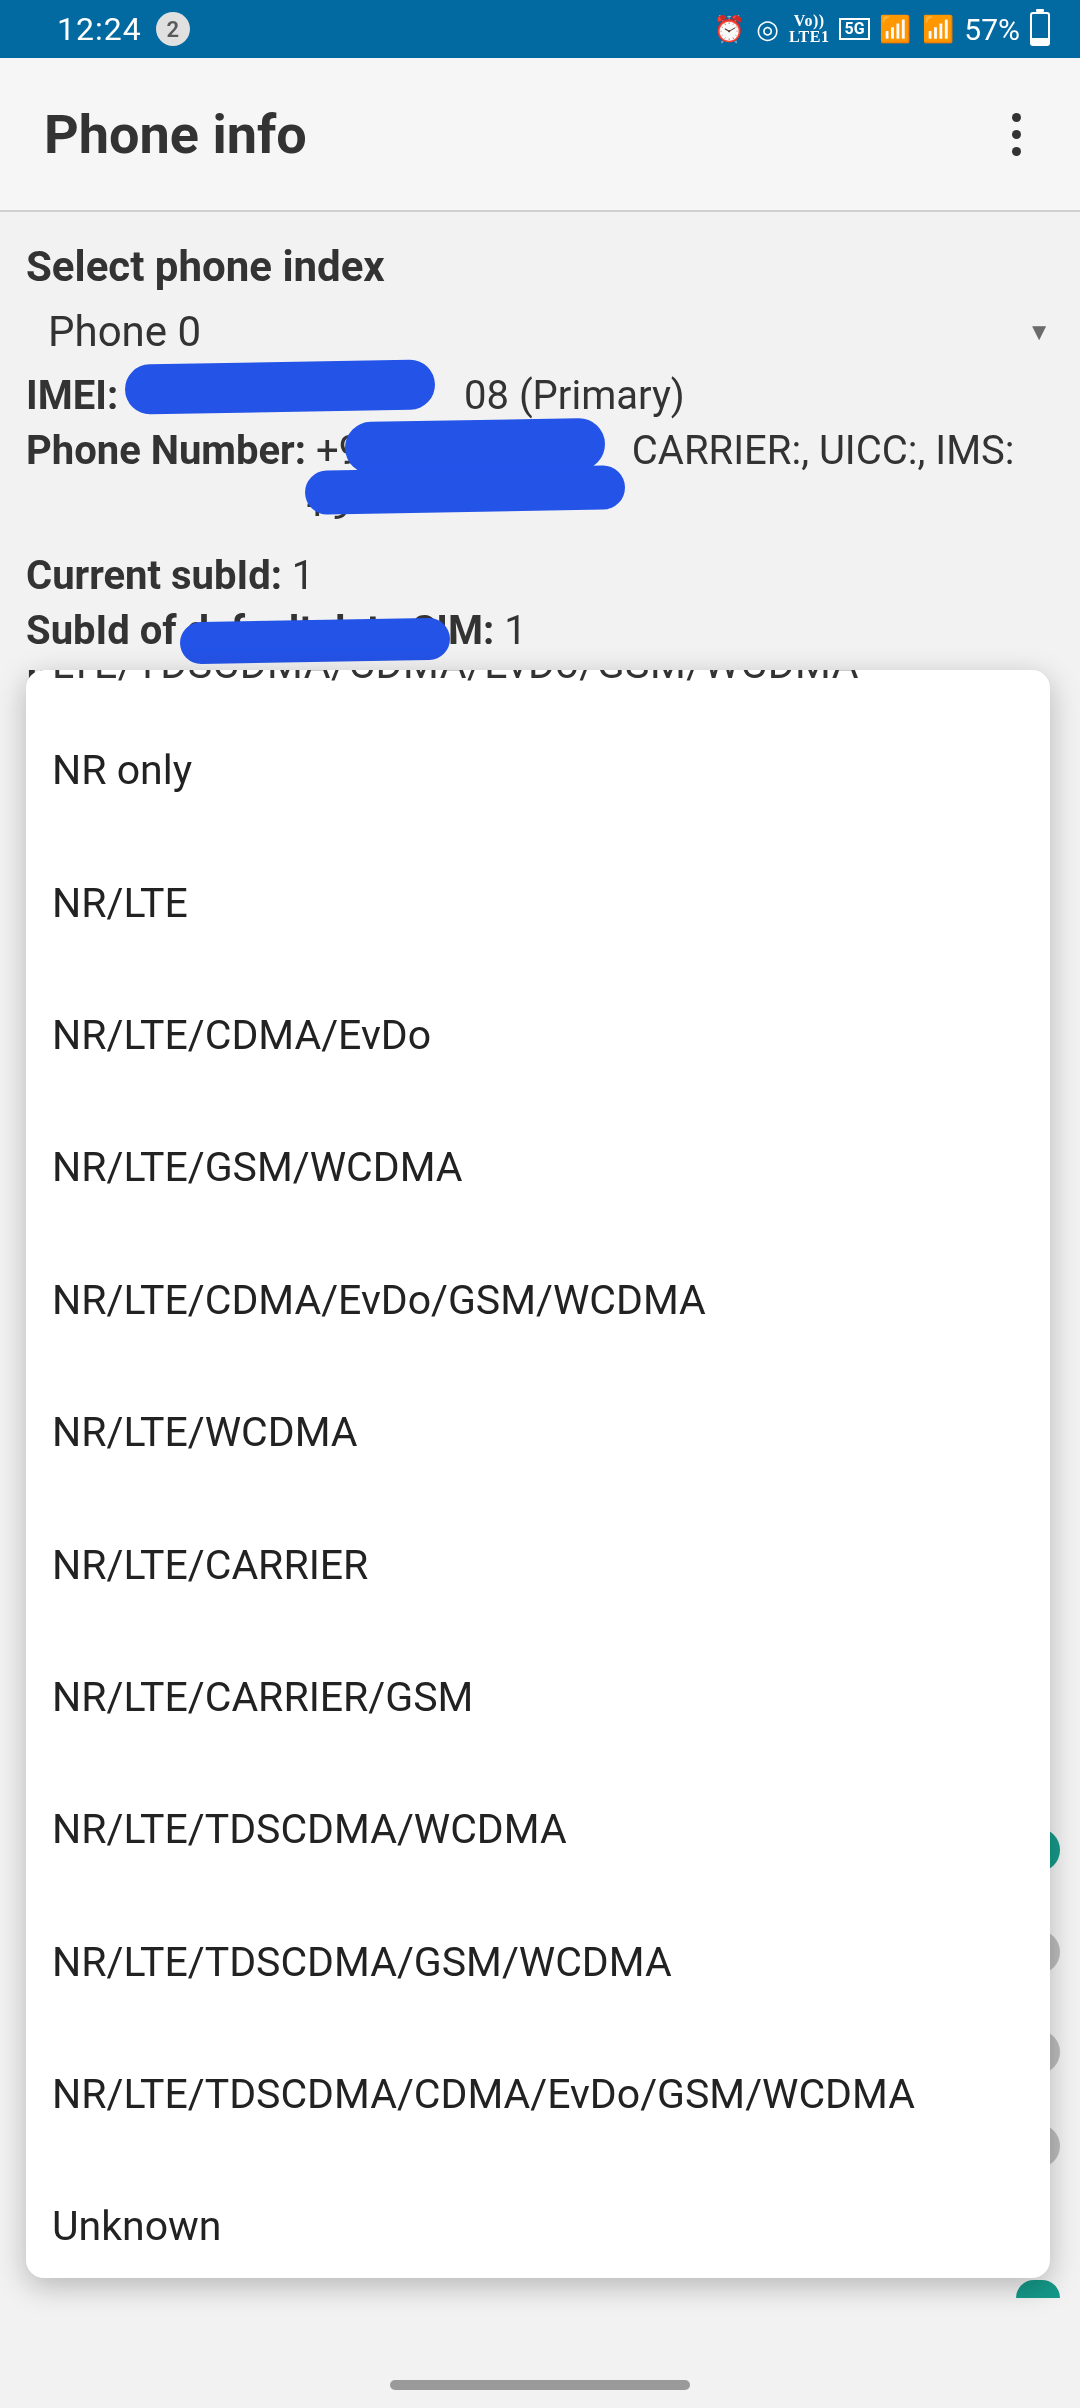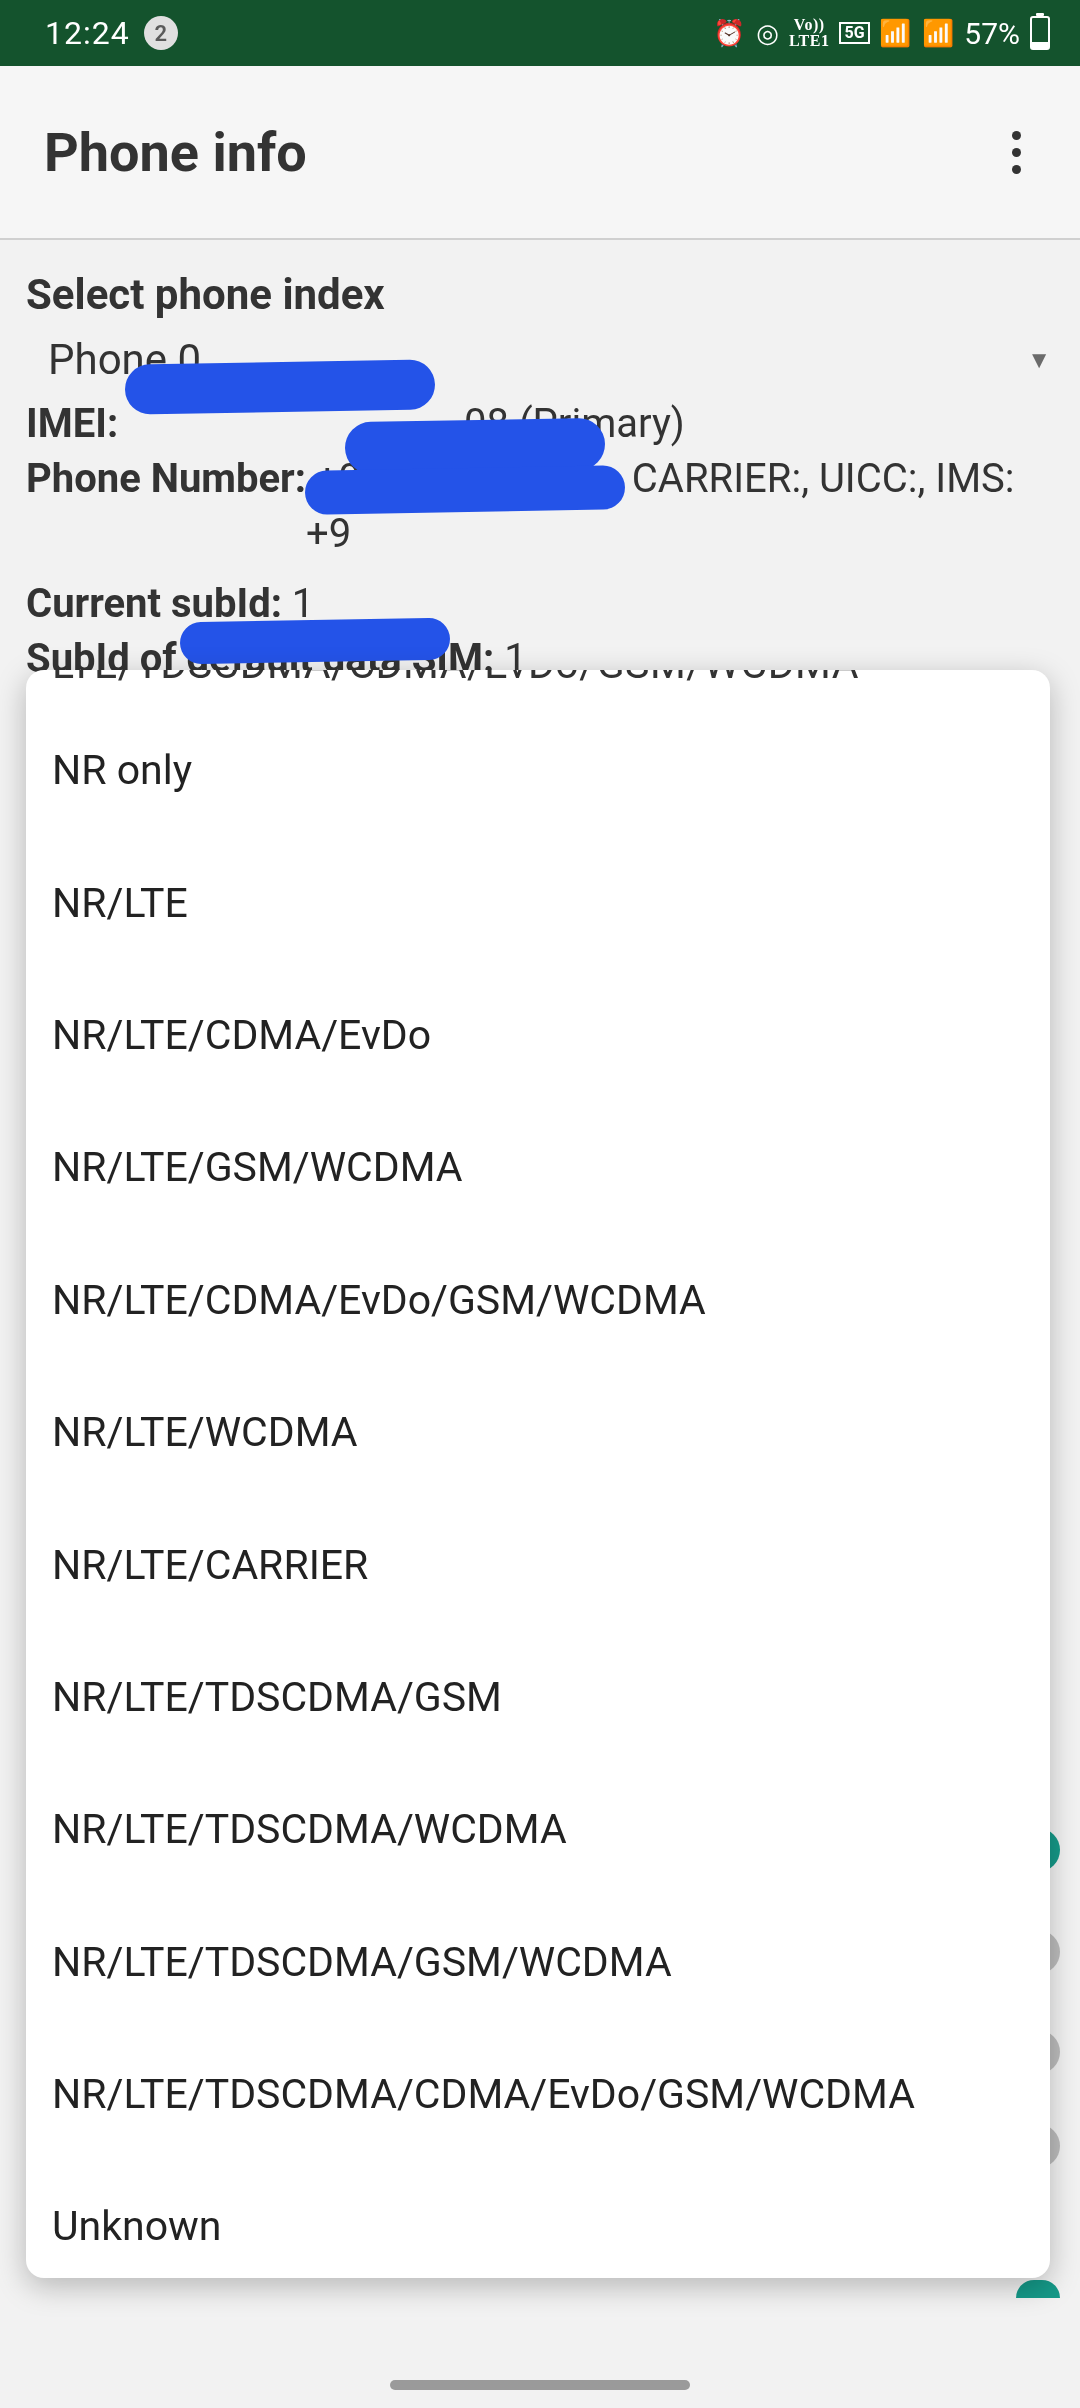--- a/index.html
+++ b/index.html
@@ -5,26 +5,26 @@
     * { margin: 0; padding: 0; box-sizing: border-box; }
     body {
       width: 1080px;
       height: 2408px;
       font-family: Roboto, "Helvetica Neue", Arial, sans-serif;
       background: #f2f2f2;
       overflow: hidden;
       position: relative;
     }
     .status-bar {
-      height: 66px;
-      background: #14532d;
+      height: 58px;
+      background: #0369a1;
       display: flex;
       align-items: center;
       justify-content: space-between;
-      padding: 0 30px 0 45px;
+      padding: 0 30px 0 57px;
       color: #ffffff;
     }
     .status-left {
       display: flex;
       align-items: center;
       gap: 14px;
     }
     .status-time { font-size: 32px; font-weight: 400; letter-spacing: 1px; }
     .status-badge {
       width: 34px; height: 34px; border-radius: 50%;
@@ -52,21 +52,21 @@
       width: 20px; height: 34px; border: 2px solid #fff; border-radius: 3px;
       position: relative; display: flex; align-items: flex-end;
     }
     .status-batt::before {
       content: ""; position: absolute; top: -5px; left: 4px; right: 4px;
       height: 3px; background: #fff; border-radius: 1px;
     }
     .status-batt-fill { width: 100%; height: 19%; background: #fff; }
 
     .app-bar {
-      height: 174px; background: #f6f6f6;
+      height: 154px; background: #f6f6f6;
       display: flex; align-items: center; justify-content: space-between;
       padding: 0 40px 0 44px;
       border-bottom: 2px solid #d0d0d0;
     }
     .app-title { font-size: 54px; font-weight: 700; color: #333; }
     .overflow {
       width: 48px; height: 48px; display: flex;
       flex-direction: column; align-items: center; justify-content: center;
       gap: 8px; cursor: pointer;
     }
@@ -220,21 +220,21 @@
 <div class="dropdown-overlay">
   <div class="dd-clip">LTE/TDSCDMA/CDMA/EvDo/GSM/WCDMA</div>
   <div class="dd-list">
     <div class="dd-item">NR only</div>
     <div class="dd-item">NR/LTE</div>
     <div class="dd-item">NR/LTE/CDMA/EvDo</div>
     <div class="dd-item">NR/LTE/GSM/WCDMA</div>
     <div class="dd-item">NR/LTE/CDMA/EvDo/GSM/WCDMA</div>
     <div class="dd-item">NR/LTE/WCDMA</div>
     <div class="dd-item">NR/LTE/CARRIER</div>
-    <div class="dd-item">NR/LTE/TDSCDMA/GSM</div>
+    <div class="dd-item">NR/LTE/CARRIER/GSM</div>
     <div class="dd-item">NR/LTE/TDSCDMA/WCDMA</div>
     <div class="dd-item">NR/LTE/TDSCDMA/GSM/WCDMA</div>
     <div class="dd-item">NR/LTE/TDSCDMA/CDMA/EvDo/GSM/WCDMA</div>
     <div class="dd-item">Unknown</div>
   </div>
 </div>
 
 <div class="nav-handle"></div>
 
 </body></html>

